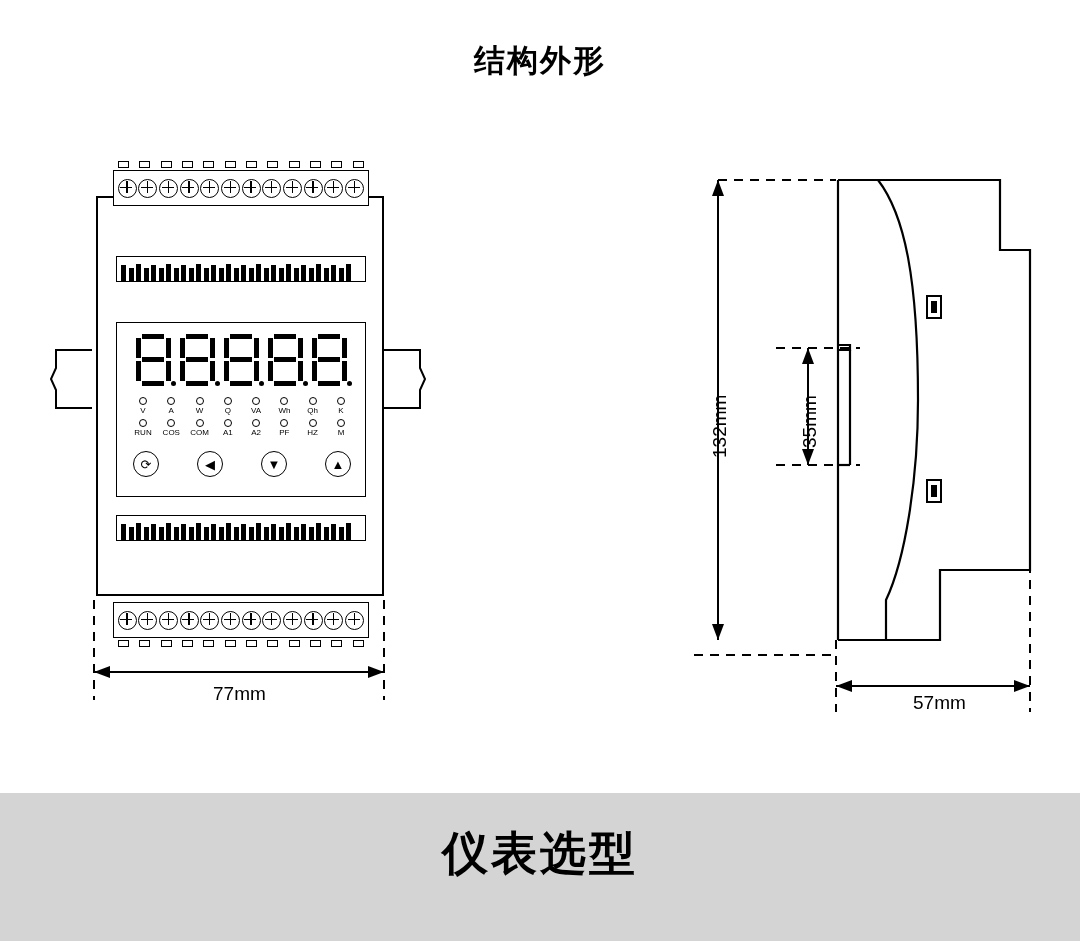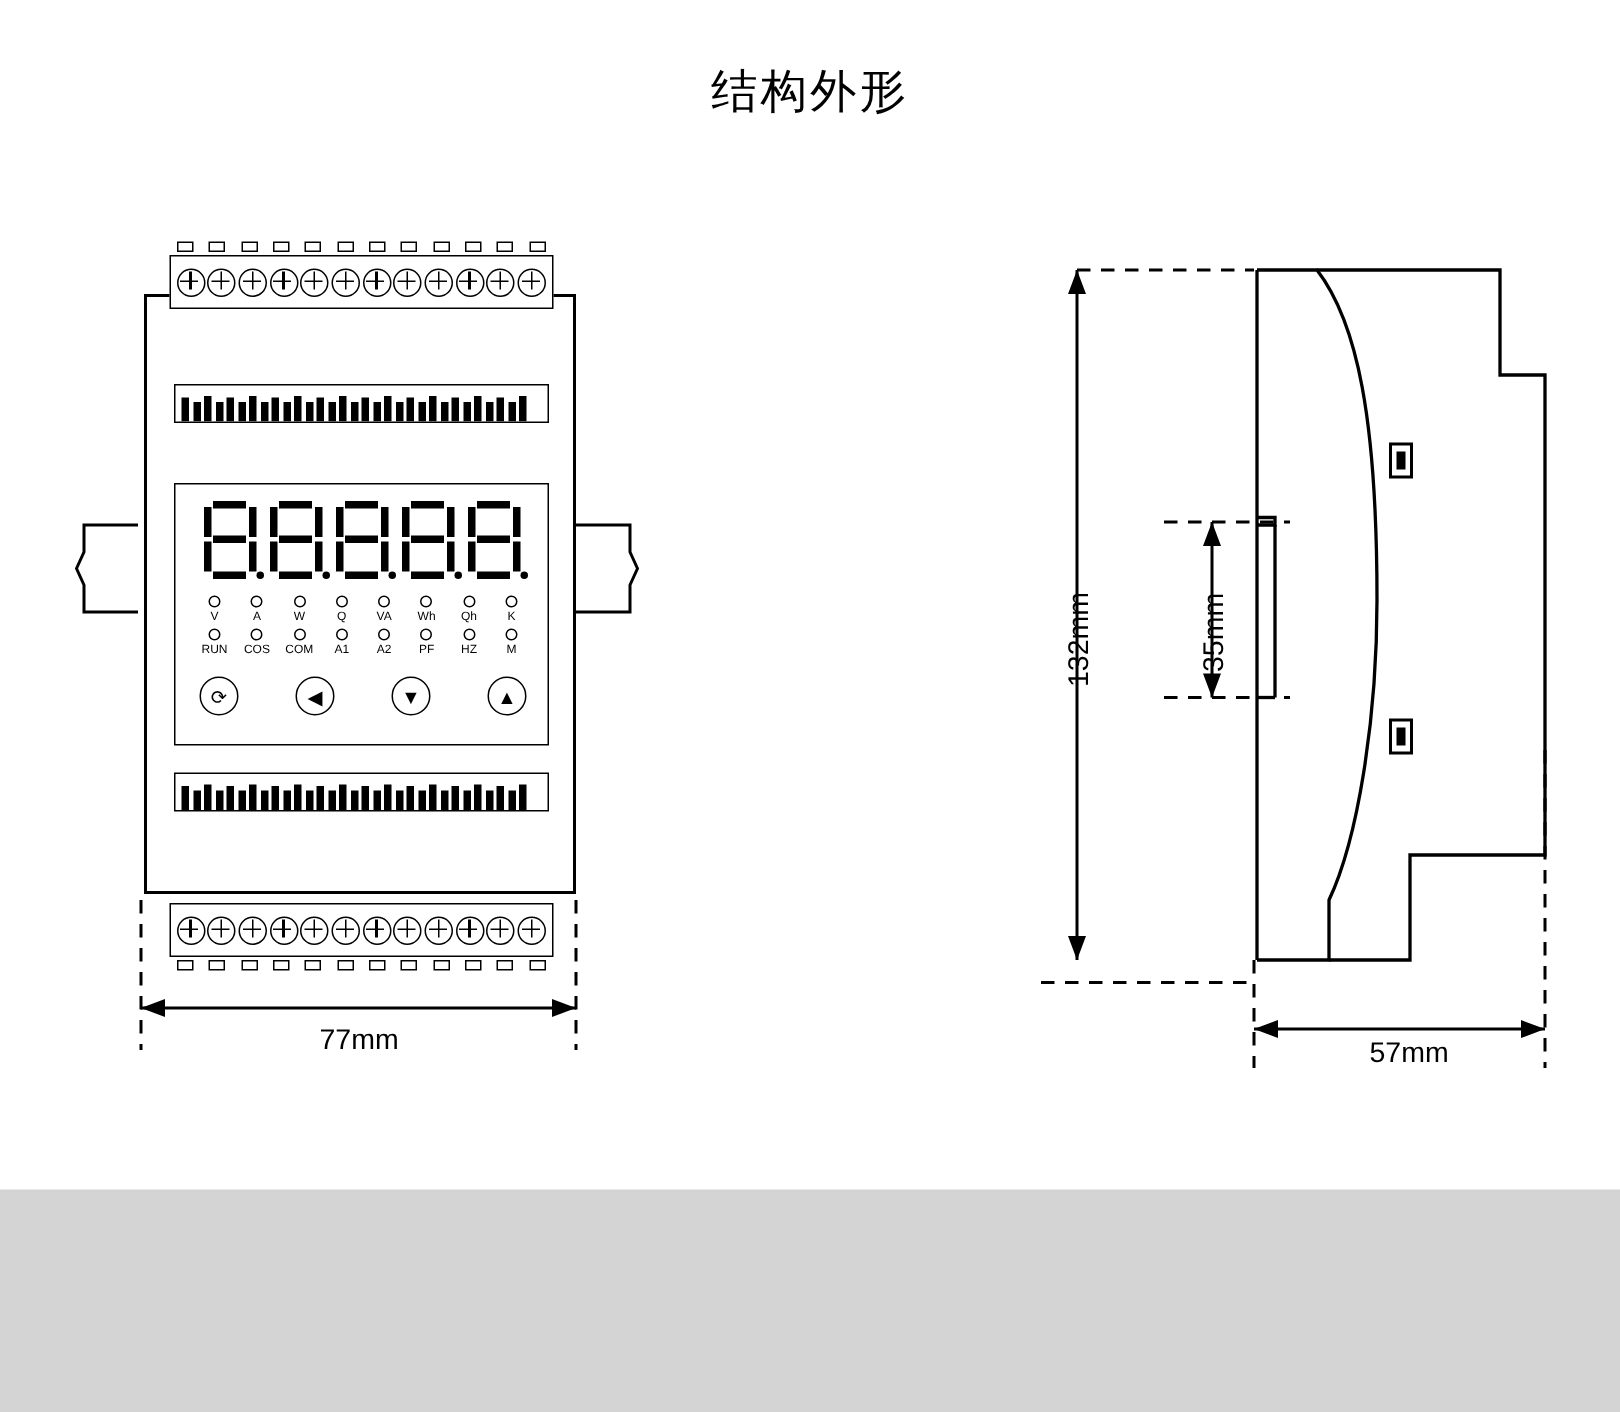--- a/index.html
+++ b/index.html
@@ -8,21 +8,21 @@
     background:#ffffff;
     font-family:"Liberation Sans", sans-serif;
     position:relative;
     overflow:hidden;
   }
   .page-title{
     position:absolute;
     top:40px;left:0;width:1080px;
     text-align:center;
     font-size:31px;
-    font-weight:normal;
+    font-weight:bold;
     color:#000;
     letter-spacing:2px;
   }
   .canvas{
     position:absolute;
     top:0;left:0;
     width:1080px;height:790px;
   }
   
   .banner{
@@ -521,14 +521,15 @@
 <div class="dim-text" style="left:213px;top:683px;">77mm</div>
 
 <div class="dim-text vert" style="left:709px;top:458px;">132mm</div>
 
 <div class="dim-text vert" style="left:799px;top:448px;">35mm</div>
 
 <div class="dim-text" style="left:913px;top:692px;">57mm</div>
 
 <div class="banner">
   <div class="banner-inner">
+    <div class="banner-cn">仪表选型</div>
   </div>
 </div>
 
 </body></html>

